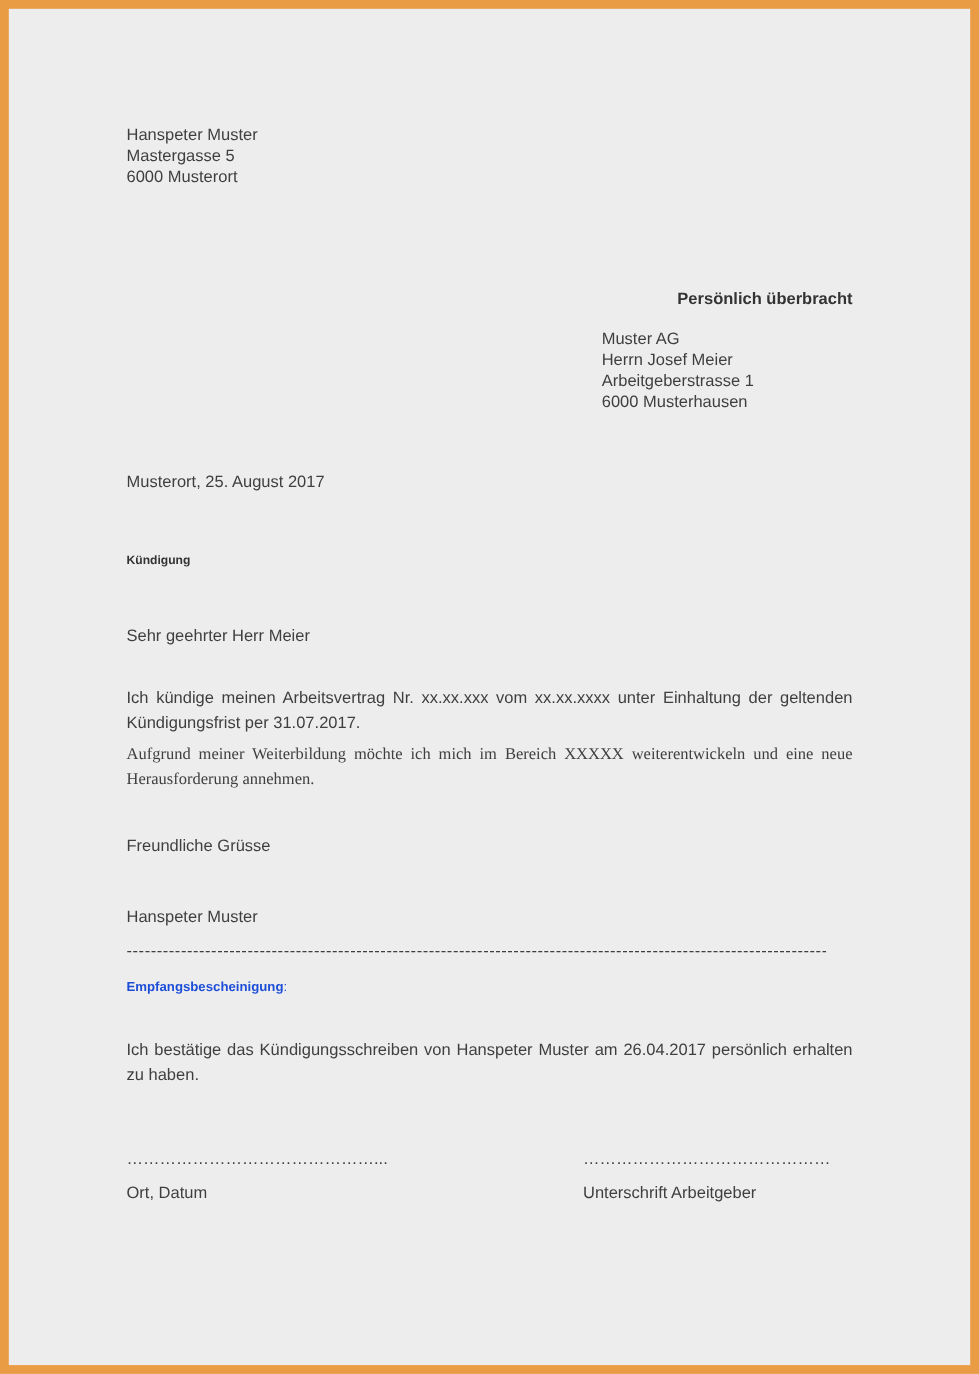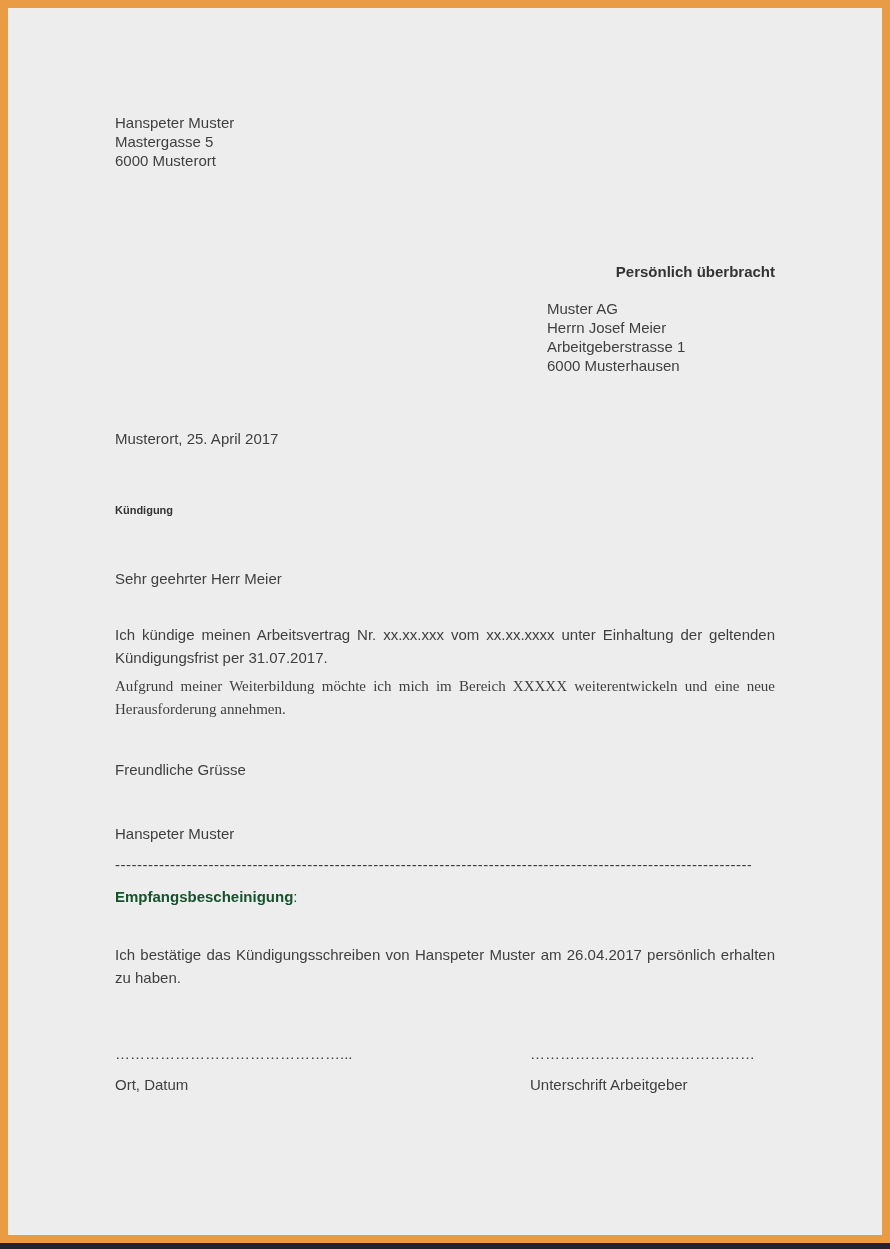--- a/index.html
+++ b/index.html
@@ -6,21 +6,20 @@
     margin: 0;
     padding: 0;
     background: #ffffff;
     font-family: "Liberation Sans", "DejaVu Sans", sans-serif;
   }
   .page-wrap {
     width: 890px;
     height: 1249px;
     box-sizing: border-box;
     display: flex;
-    flex-direction: column;
   }
   .page {
     flex: 1;
     box-sizing: border-box;
     border: 8px solid #EA9C44;
     background: #EDEDED;
     overflow: hidden;
   }
   .content {
     box-sizing: border-box;
@@ -68,23 +67,23 @@
     margin-top: 13px;
     width: 636px;
     overflow: hidden;
     white-space: nowrap;
     line-height: 14px;
     color: #3F3F3F;
     letter-spacing: 0.5px;
   }
   .receipt-heading {
     margin-top: 14px;
-    font-size: 15px;
+    font-size: 12px;
     line-height: 22px;
-    color: #14532d;
+    color: #1d4ed8;
   }
   .receipt-heading .bold { font-weight: bold; }
   .receipt-body { margin-top: 35px; }
   .signature-row {
     margin-top: 53px;
     display: flex;
     line-height: 23px;
   }
   .signature-row .left-col { width: 415px; }
   .signature-row .right-col { flex: 1; }
@@ -111,21 +110,21 @@
       </div>
 
       <div class="recipient-block">
         <div class="delivery-note">Persönlich überbracht</div>
         <div class="addr-line">Muster AG</div>
         <div class="addr-line">Herrn Josef Meier</div>
         <div class="addr-line">Arbeitgeberstrasse 1</div>
         <div class="addr-line">6000 Musterhausen</div>
       </div>
 
-      <div class="date-line">Musterort, 25. April 2017</div>
+      <div class="date-line">Musterort, 25. August 2017</div>
 
       <div class="subject">Kündigung</div>
 
       <div class="salutation">Sehr geehrter Herr Meier</div>
 
       <div class="para para-1">Ich kündige meinen Arbeitsvertrag Nr. xx.xx.xxx vom xx.xx.xxxx unter Einhaltung der geltenden Kündigungsfrist per 31.07.2017.</div>
       <div class="para para-2">Aufgrund meiner Weiterbildung möchte ich mich im Bereich XXXXX weiterentwickeln und eine neue Herausforderung annehmen.</div>
 
       <div class="closing">Freundliche Grüsse</div>
 

